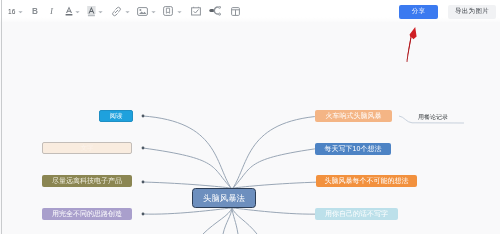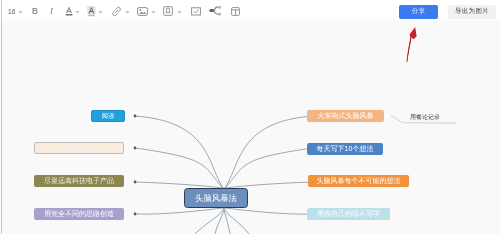--- a/index.html
+++ b/index.html
@@ -23,21 +23,21 @@
 
   
   .share-btn{position:absolute;left:399px;top:4.5px;width:39px;height:14.5px;background:#3b7af0;
              border-radius:2px;display:flex;align-items:center;justify-content:center;
              color:#fff;font-size:6.5px;letter-spacing:0.3px;}
   .export-btn{position:absolute;left:448px;top:4.5px;width:48px;height:14.5px;background:#f1f2f4;
              border-radius:2px;display:flex;align-items:center;justify-content:center;
              color:#41464c;font-size:6.5px;letter-spacing:0.3px;}
 
   
-  #mm{position:absolute;left:0;top:22px;width:460px;height:212px;padding-left:8px;}
+  #mm{position:absolute;left:8px;top:22px;width:460px;height:212px;padding-left:8px;}
   .node{position:absolute;box-sizing:border-box;display:flex;align-items:center;
         justify-content:center;border-radius:2px;white-space:nowrap;overflow:hidden;
         font-size:7px;letter-spacing:0px;}
   .root-node{border-radius:3.5px;border:1.5px solid #2c3d55;font-size:8.4px;color:#eef2f7;
              background:#6d8fbe;}
   .sidenote{position:absolute;font-size:6px;color:#3c4043;white-space:nowrap;}
 </style>
 </head>
 <body>
 

